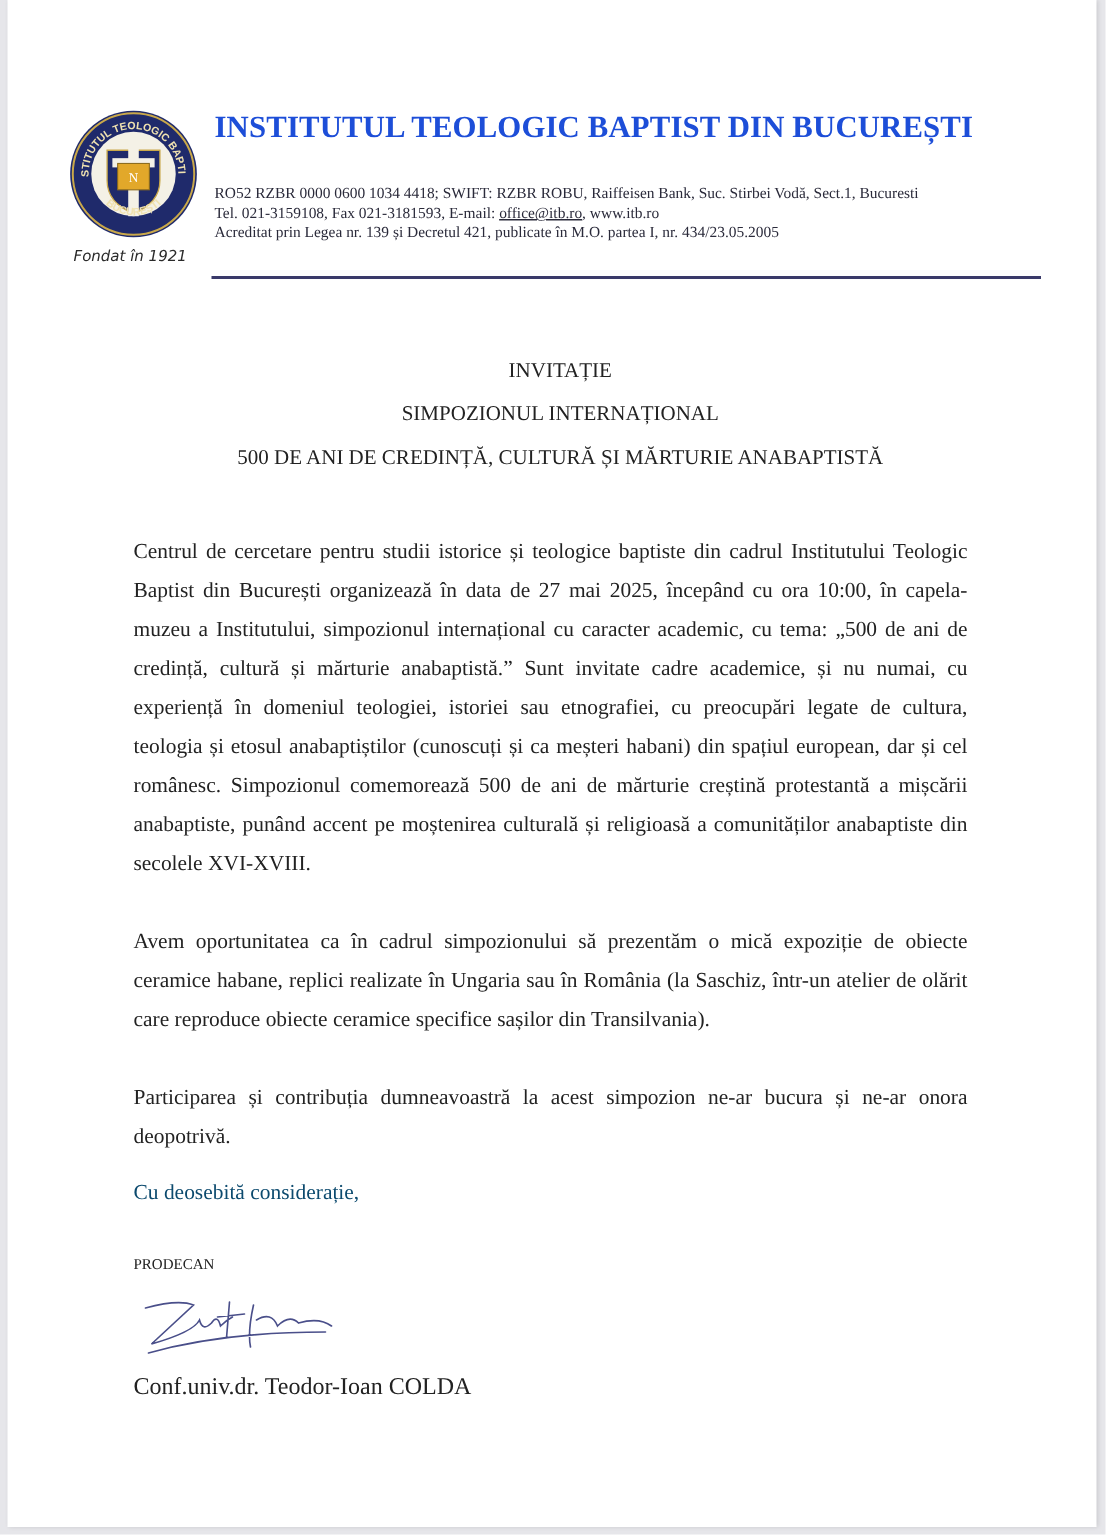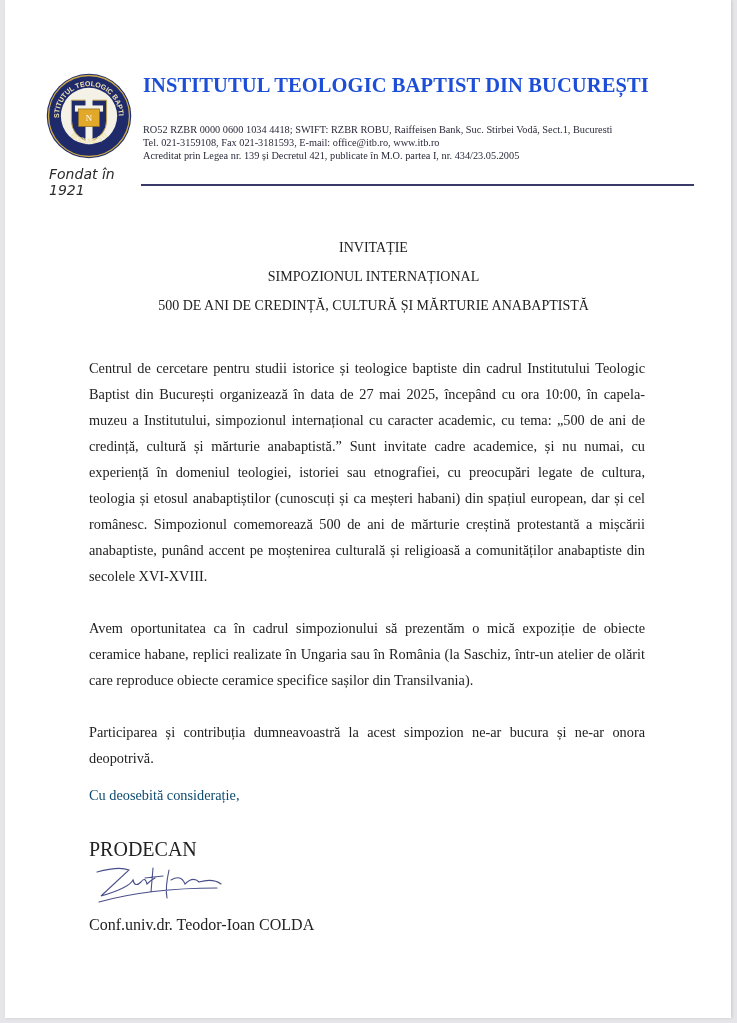--- a/index.html
+++ b/index.html
@@ -13,43 +13,43 @@
     .page {
       position: absolute; left: 5px; top: 0; width: 726px; height: 1018px;
       background: #ffffff;
       box-shadow: 1px 0 3px rgba(0,0,0,0.12);
     }
     .logo-wrap { position: absolute; left: 40px; top: 72px; width: 90px; }
     .logo { width: 88px; height: 88px; display: block; }
     .founded {
       position: absolute; left: 44px; top: 166px; width: 100px;
       font-family: "DejaVu Sans", sans-serif; font-style: italic;
-      font-size: 14px; color: #2a2a2a;
+      font-size: 10px; color: #2a2a2a;
     }
     .hdr-title {
       position: absolute; left: 138px; top: 74px;
       font-size: 20.5px; font-weight: bold; color: #1d4ed8; letter-spacing: 0.1px;
       white-space: nowrap;
     }
     .hdr-sub {
       position: absolute; left: 138px; top: 104px;
       font-size: 12.4px; font-weight: bold; color: #1c1c5a; white-space: nowrap;
     }
     .hdr-lines { position: absolute; left: 138px; top: 123px; font-size: 10.3px; line-height: 13px; color: #2a2a3a; }
     .hdr-lines div { white-space: nowrap; }
-    .hdr-lines .link { }
+    .hdr-lines .link { text-decoration: underline; }
     .hdr-rule { position: absolute; left: 136px; top: 184px; width: 553px; height: 2px; background: #3a3a6a; }
     .titles { position: absolute; left: 0; top: 233px; width: 737px; text-align: center; font-size: 14px; line-height: 29px; color: #222; }
     .body-text {
       position: absolute; left: 84px; top: 355px; width: 572px;
       font-size: 14.3px; line-height: 26px; text-align: justify; color: #222;
     }
     .body-text p { margin: 0 16px 26px 0; }
     .closing { position: absolute; left: 84px; top: 787px; font-size: 14.3px; color: #0c4a6e; }
-    .role { position: absolute; left: 84px; top: 838px; font-size: 20px; color: #222; }
+    .role { position: absolute; left: 84px; top: 838px; font-size: 10px; color: #222; }
     .signature { position: absolute; left: 84px; top: 858px; width: 140px; height: 50px; }
     .signer { position: absolute; left: 84px; top: 916px; font-size: 16px; color: #222; }
   </style>
 </head>
 <body>
 
 <div class="page">
 
   <div class="logo-wrap">
     <svg class="logo" viewBox="0 0 100 100">

